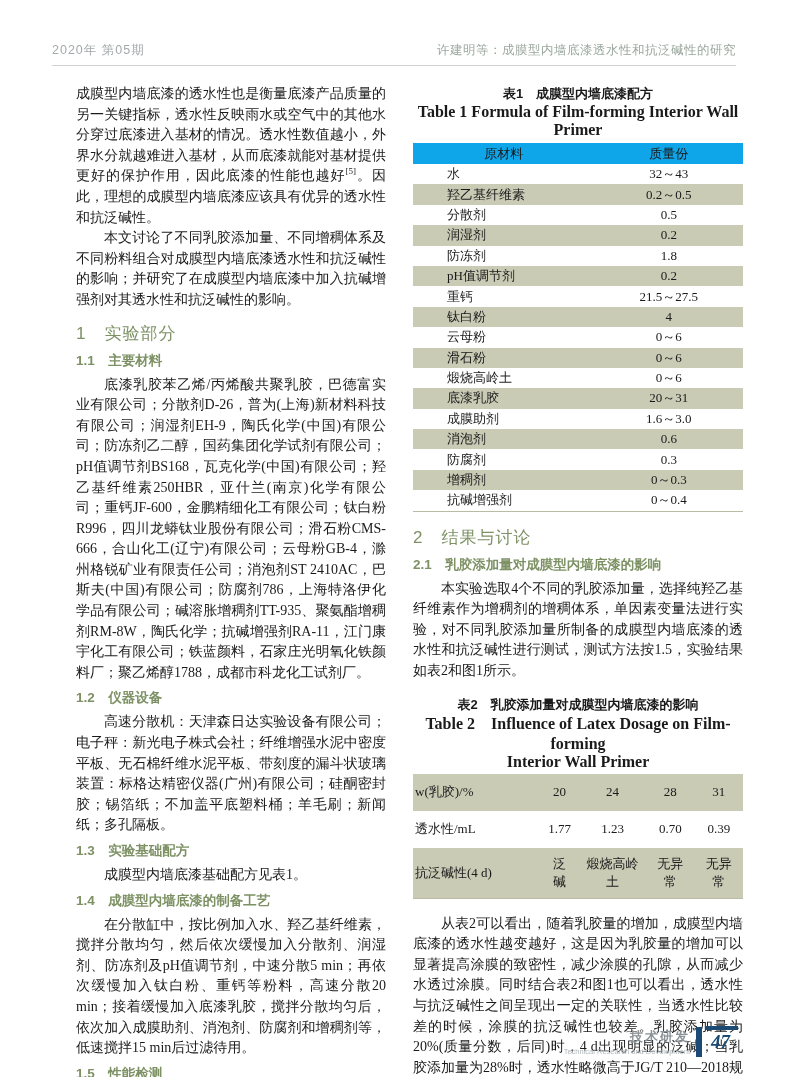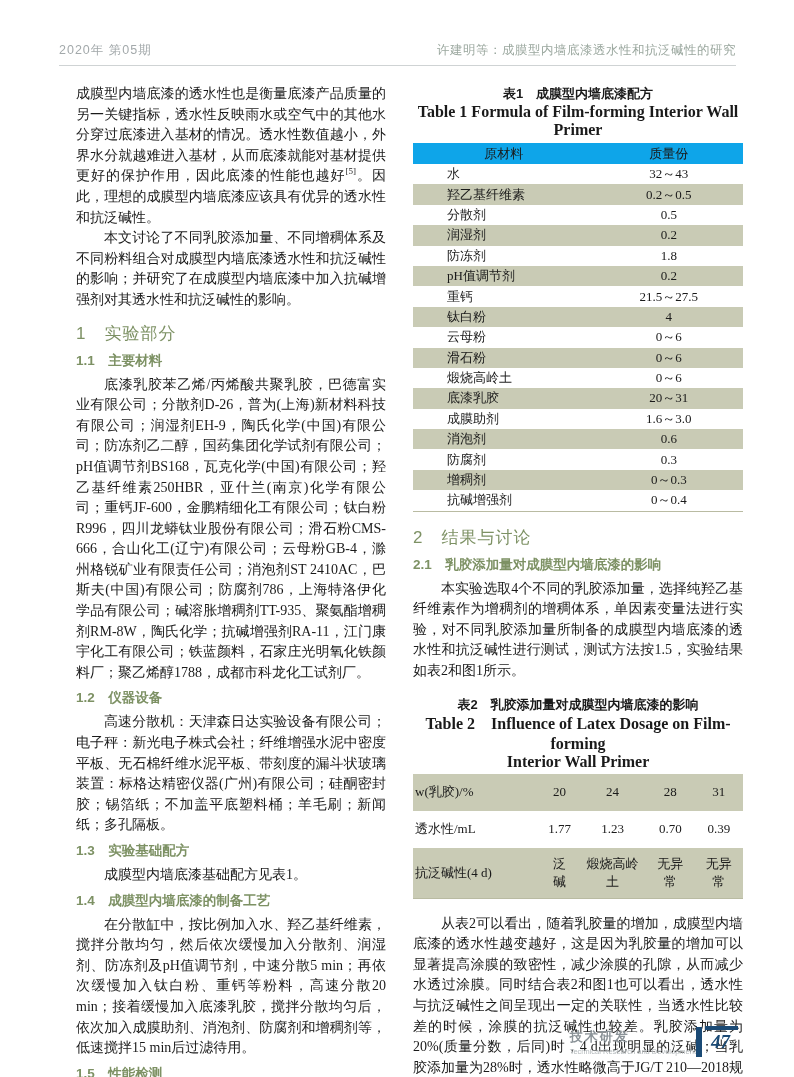--- a/index.html
+++ b/index.html
@@ -8,21 +8,21 @@
     position:relative;
     width:794px;height:1077px;
     margin:0 auto;
     background:#ffffff;
     font-family:"Liberation Serif","DejaVu Serif",serif;
     color:#1a1a1a;
     overflow:hidden;
   }
   
   .page-header{
-    position:absolute;top:42px;left:59px;right:58px;
+    position:absolute;top:42px;left:52px;right:58px;
     display:flex;justify-content:space-between;align-items:flex-end;
     border-bottom:1px solid #cfd3d4;
     padding-bottom:6px;
     font-family:"Liberation Sans","DejaVu Sans",sans-serif;
     font-size:12.5px;
   }
   .hdr-issue{color:#a3a9ab;letter-spacing:1px;}
   .hdr-title{color:#9aa79e;letter-spacing:0.5px;}
   
   .columns{
@@ -68,21 +68,21 @@
   
   #table2{font-size:13px;margin-top:3px;border-bottom:1px solid #b9bba2;}
   #table2 td{height:23px;padding:7px;text-align:center;}
   #table2 td.c1{text-align:left;padding-left:2px;width:118px;}
   #table2 tr:nth-child(odd){background:#c9cbb5;}
   
   .page-footer{
     position:absolute;right:56px;bottom:20px;
     display:flex;align-items:center;
   }
-  .footer-labels{text-align:left;}
+  .footer-labels{text-align:right;margin-right:6px;}
   .footer-zh{
     font-family:"Liberation Sans","DejaVu Sans",sans-serif;
     font-size:13px;font-weight:bold;color:#8b9398;letter-spacing:2px;
   }
   .footer-en{
     font-family:"Liberation Sans","DejaVu Sans",sans-serif;
     font-size:7.5px;color:#b2b8bb;margin-top:1px;
   }
   .pagenum-bar{width:6px;height:30px;background:#1b4a75;margin-right:3px;}
   .pagenum-box{

